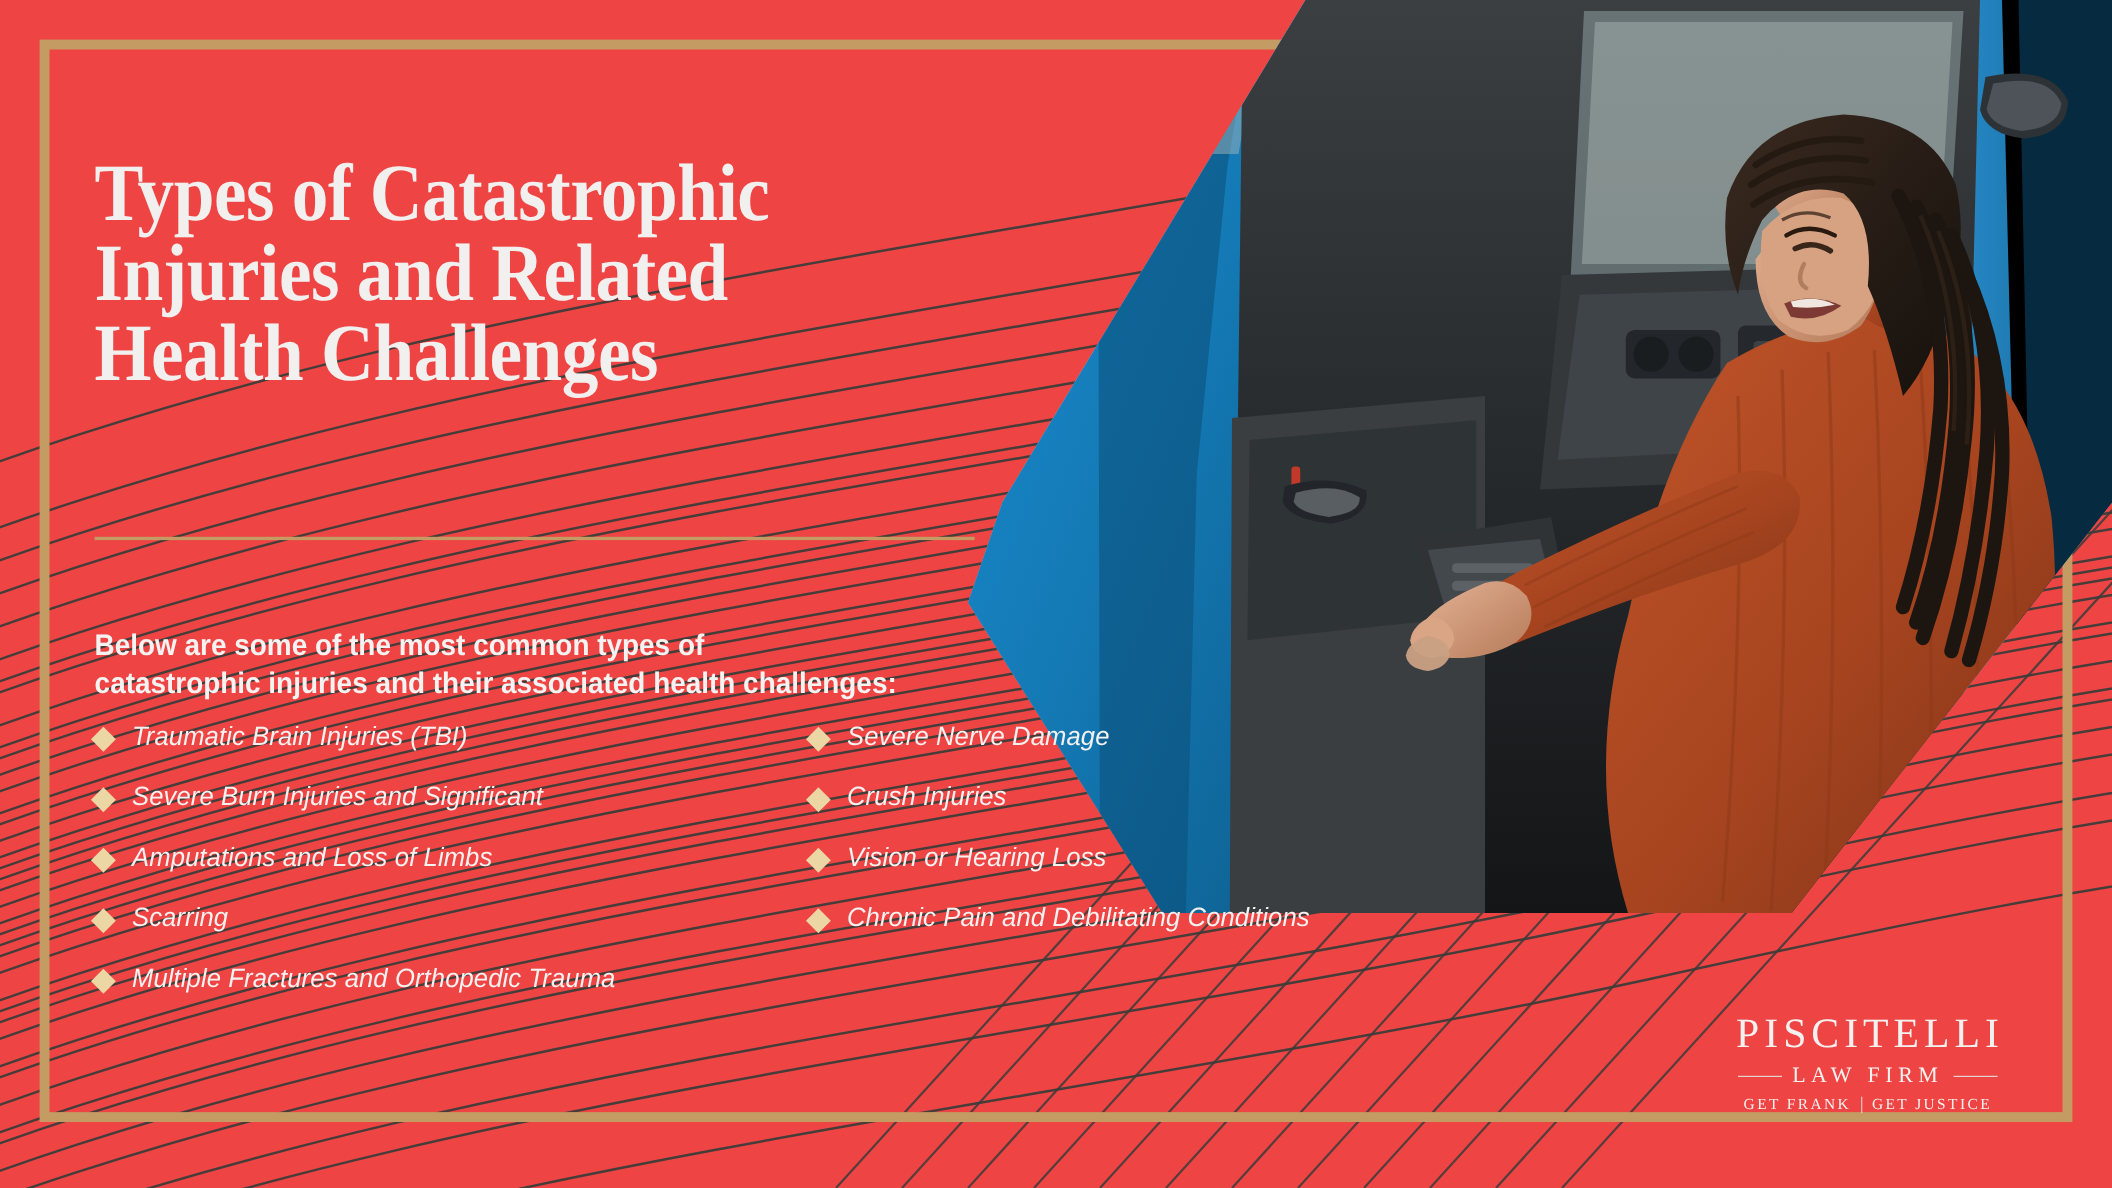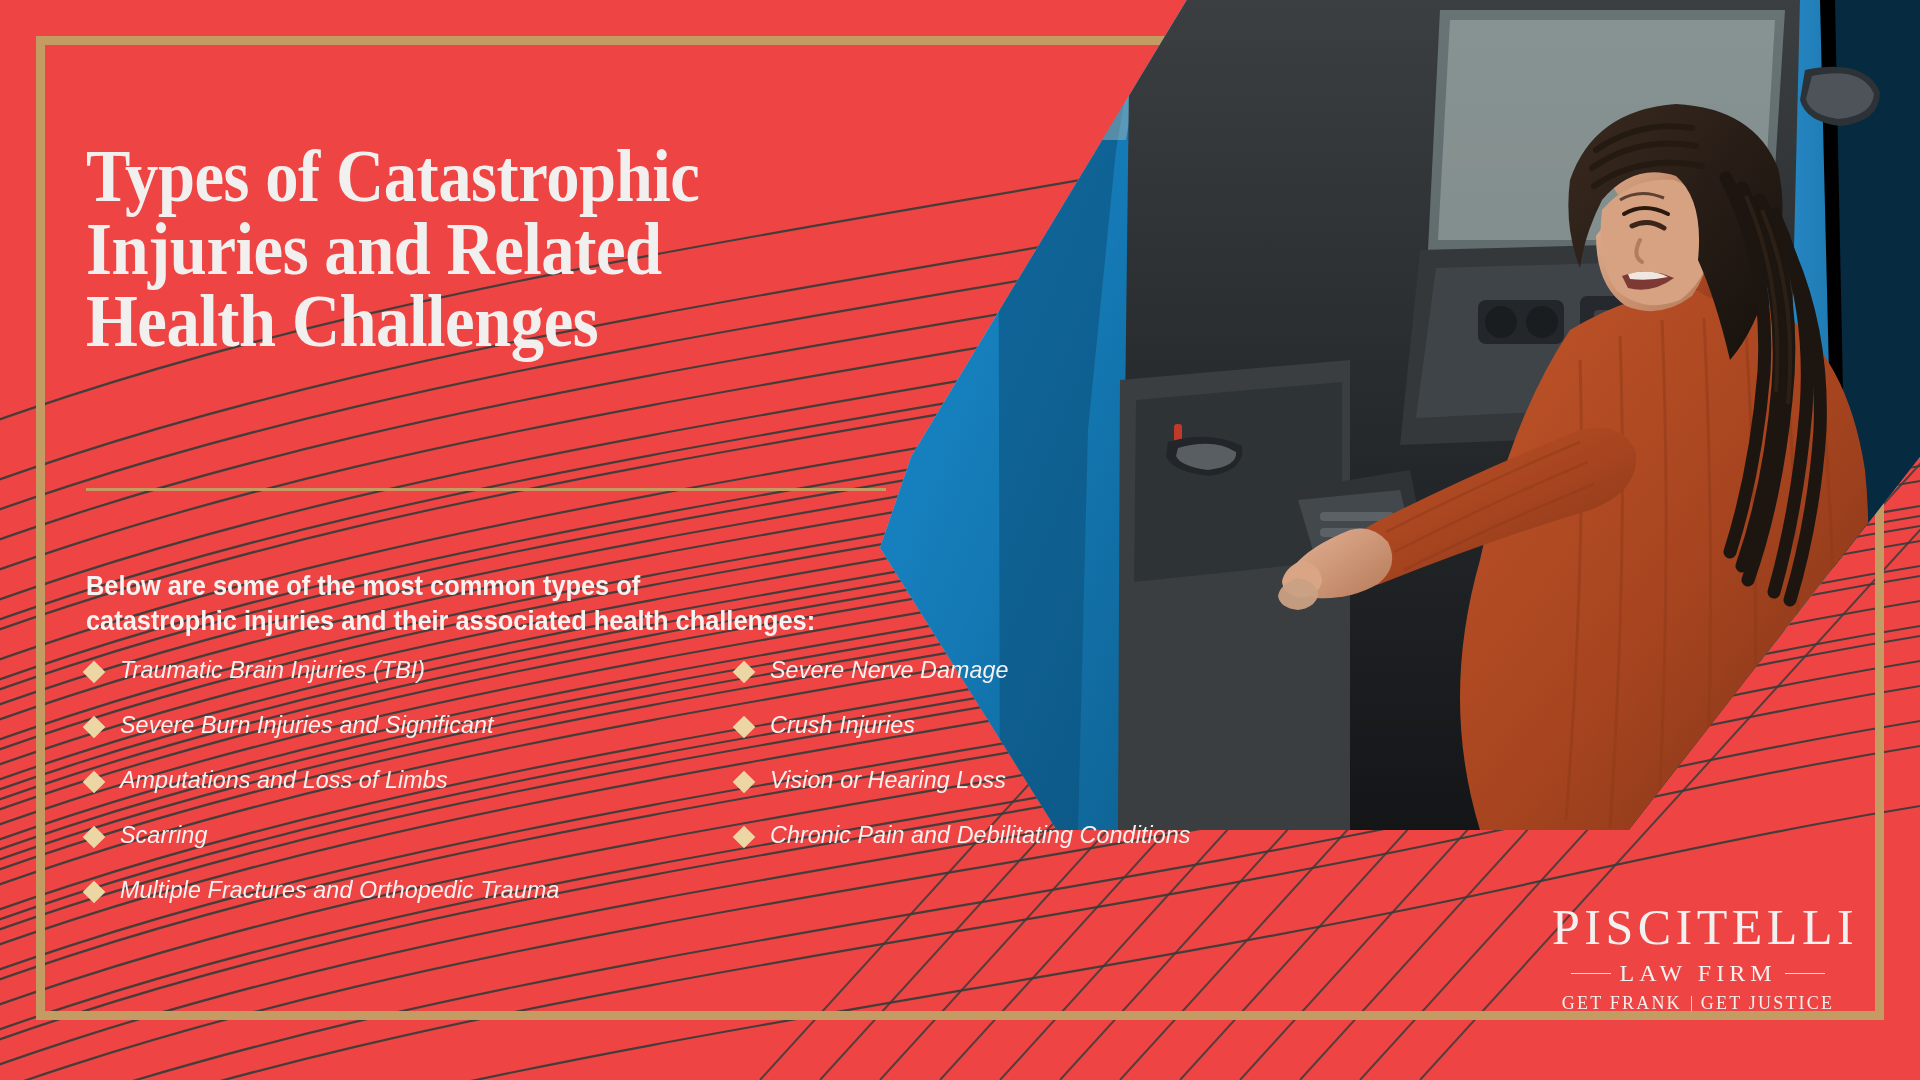--- a/index.html
+++ b/index.html
@@ -97,31 +97,31 @@
   }
 
   
   .logo{
     position:absolute;right:72px;bottom:68px;
     text-align:center;color:#f3f1ef;
     font-family:"Liberation Serif", serif;
     width:300px;
   }
   .logo-name{
-    font-size:50px;letter-spacing:4.5px;line-height:1;font-weight:400;
+    font-size:38px;letter-spacing:4.5px;line-height:1;font-weight:400;
     padding-left:4px;
   }
   .logo-sub{
     display:flex;align-items:center;justify-content:center;gap:9px;
     margin-top:9px;
   }
   .logo-sub .rule{height:1px;background:#e6e2dd;width:40px;display:block;}
-  .logo-sub .txt{font-size:24px;letter-spacing:5px;line-height:1;}
+  .logo-sub .txt{font-size:20px;letter-spacing:5px;line-height:1;}
   .logo-tag{
-    margin-top:9px;font-size:18px;letter-spacing:2.2px;line-height:1;
+    margin-top:9px;font-size:14px;letter-spacing:2.2px;line-height:1;
     display:flex;align-items:center;justify-content:center;gap:9px;
   }
   .logo-tag .bar{width:1px;height:15px;background:#d9d5d0;display:inline-block;}
 </style>
 </head>
 <body>
 
 <div id="stage">
 
   <svg class="bg-texture" width="1920" height="1080" viewBox="0 0 1920 1080" preserveAspectRatio="none">

